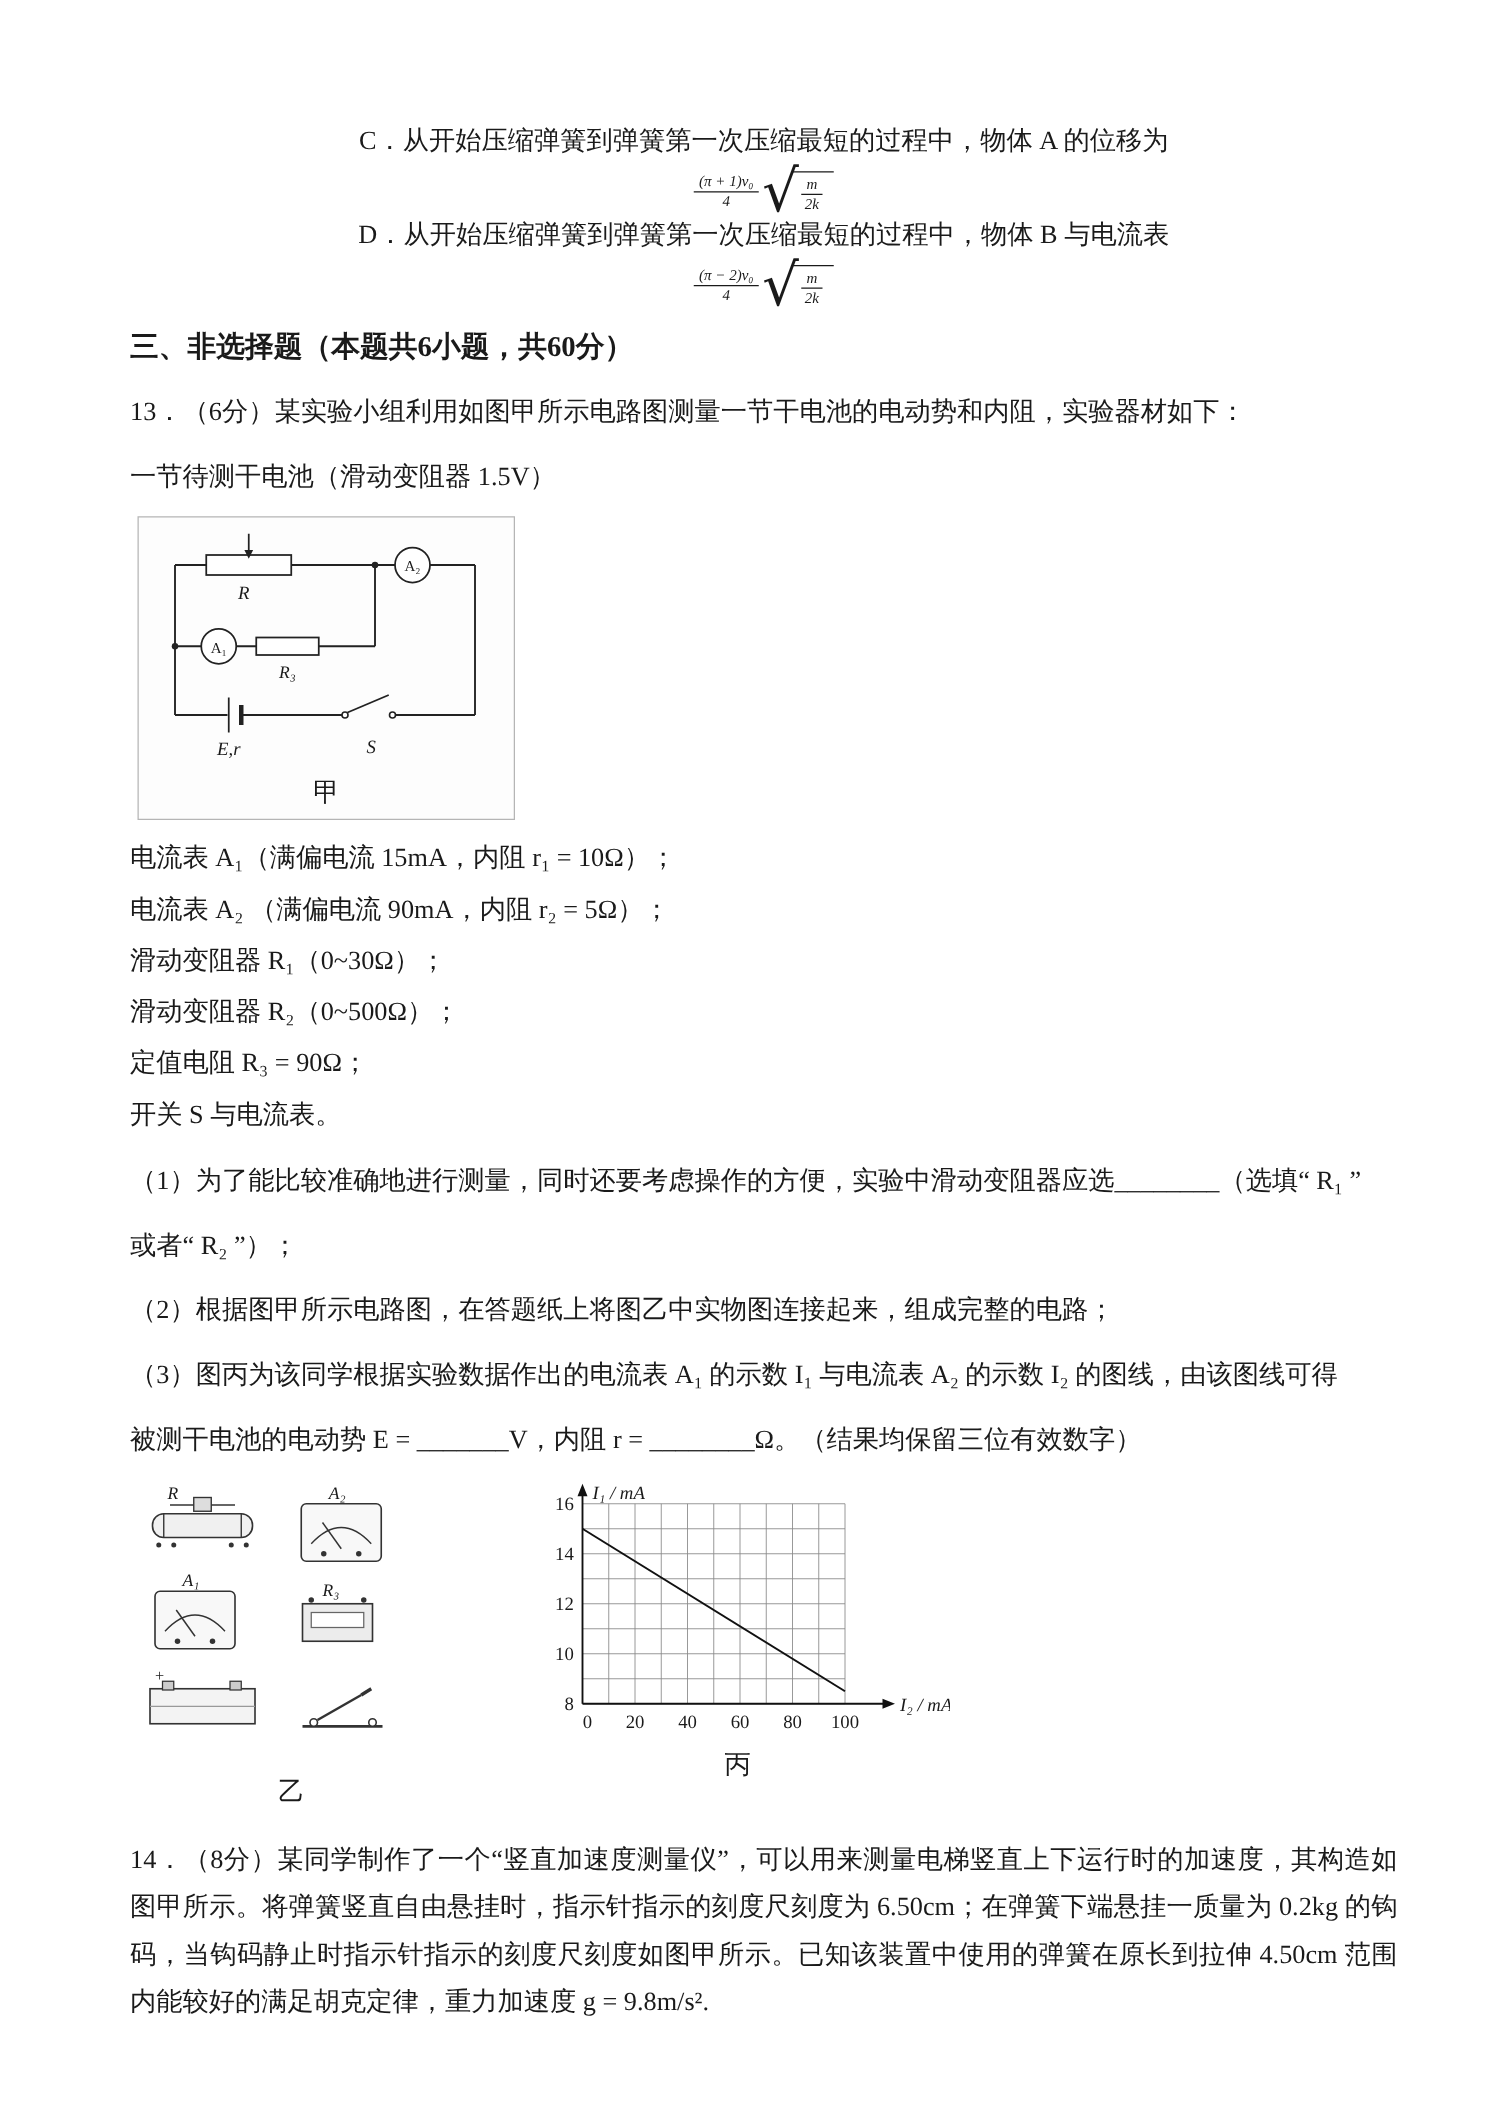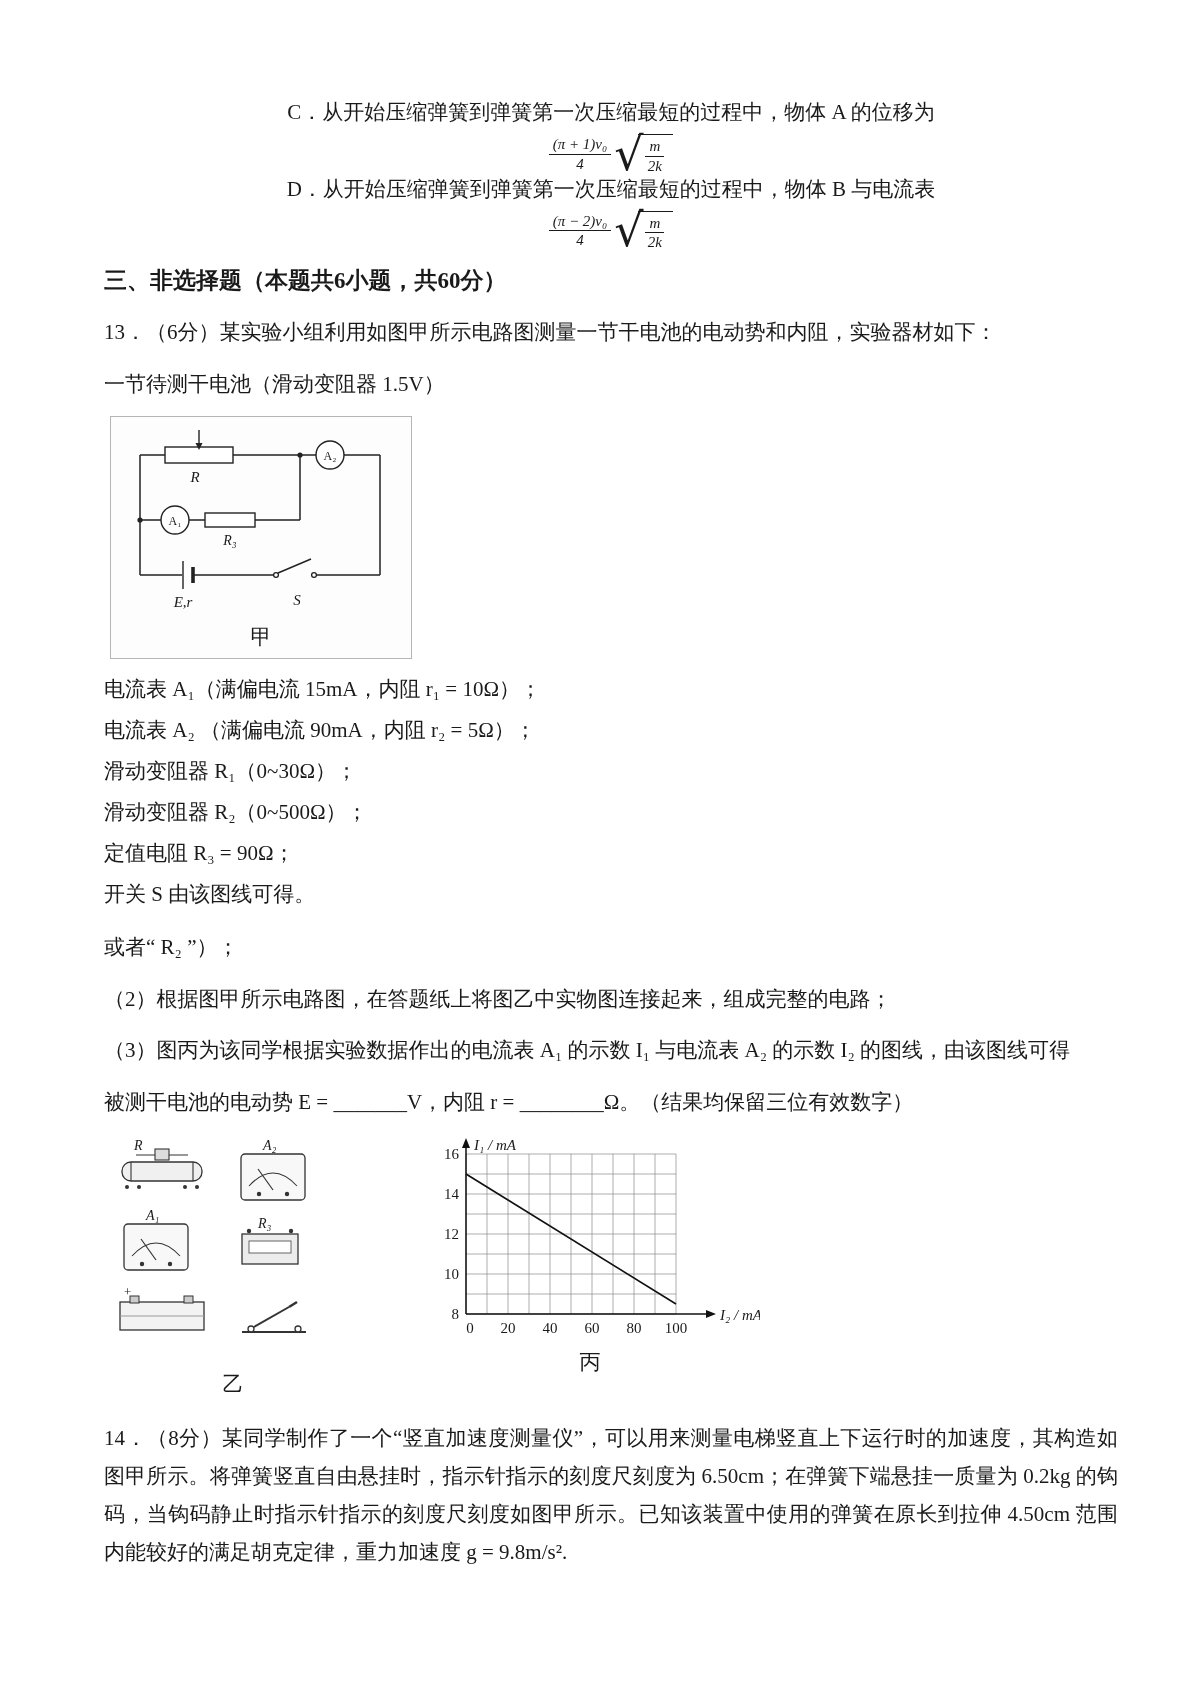--- a/index.html
+++ b/index.html
@@ -10,21 +10,21 @@
     font-family:"Liberation Serif", serif;
     font-size:21px;
   }
   p { margin:0; }
   .line { line-height:1.8;margin-top:14px; }
   .para { line-height:1.8; text-align:justify; }
 
   
   .option-row { display:flex; align-items:center; gap:8px; min-height:64px;flex-direction:column; }
   .mathblock { display:inline-flex; align-items:center; font-style:italic; }
-  .frac { display:inline-block; text-align:center; vertical-align:middle; line-height:1.12; font-size:15px; }
+  .frac { display:inline-block; text-align:center; vertical-align:middle; line-height:1.12; font-size:12px; }
   .frac .num { display:block; border-bottom:1.4px solid #1a1a1a; padding:0 4px 1px; }
   .frac .den { display:block; padding-top:1px; }
   .sqrt { display:inline-flex; align-items:center; margin-left:3px; }
   .sqrt .radical { font-size:46px; line-height:0.85; font-style:normal; margin-right:-5px; font-family:"DejaVu Sans", sans-serif; }
   .sqrt .content { border-top:1.7px solid #1a1a1a; padding:3px 9px 0 7px; }
 
   .sec-header { font-weight:bold; font-size:23px; line-height:1.7; margin:10px 0 8px; }
 
   .fig-jia-wrap { display:inline-block; border:1px solid #b5b5b5; background:#fdfdfd; padding:8px 14px 2px; margin:12px 0 10px 6px; }
   .fig-caption { text-align:center; font-size:21px; line-height:1.4; padding-bottom:4px; }
@@ -127,23 +127,24 @@
     </svg>
     <div class="fig-caption">甲</div>
   </div>
 
   
   <p class="equip-line">电流表 A₁（满偏电流 15mA，内阻 r₁ = 10Ω）；</p>
   <p class="equip-line">电流表 A₂ （满偏电流 90mA，内阻 r₂ = 5Ω）；</p>
   <p class="equip-line">滑动变阻器 R₁（0~30Ω）；</p>
   <p class="equip-line">滑动变阻器 R₂（0~500Ω）；</p>
   <p class="equip-line">定值电阻 R₃ = 90Ω；</p>
-  <p class="equip-line">开关 S 由该图线可得。</p>
-
-  
+  <p class="equip-line">开关 S 与电流表。</p>
+
+  
+  <p class="line">（1）为了能比较准确地进行测量，同时还要考虑操作的方便，实验中滑动变阻器应选________（选填“ R₁ ”</p>
   <p class="line">或者“ R₂ ”）；</p>
   <p class="line">（2）根据图甲所示电路图，在答题纸上将图乙中实物图连接起来，组成完整的电路；</p>
   <p class="line">（3）图丙为该同学根据实验数据作出的电流表 A₁ 的示数 I₁ 与电流表 A₂ 的示数 I₂ 的图线，由该图线可得</p>
   <p class="line">被测干电池的电动势 E = _______V，内阻 r = ________Ω。（结果均保留三位有效数字）</p>
 
   
   <div class="figs-row">
 
     <div class="fig-col">
       <svg width="250" height="228" viewBox="0 0 250 228">

